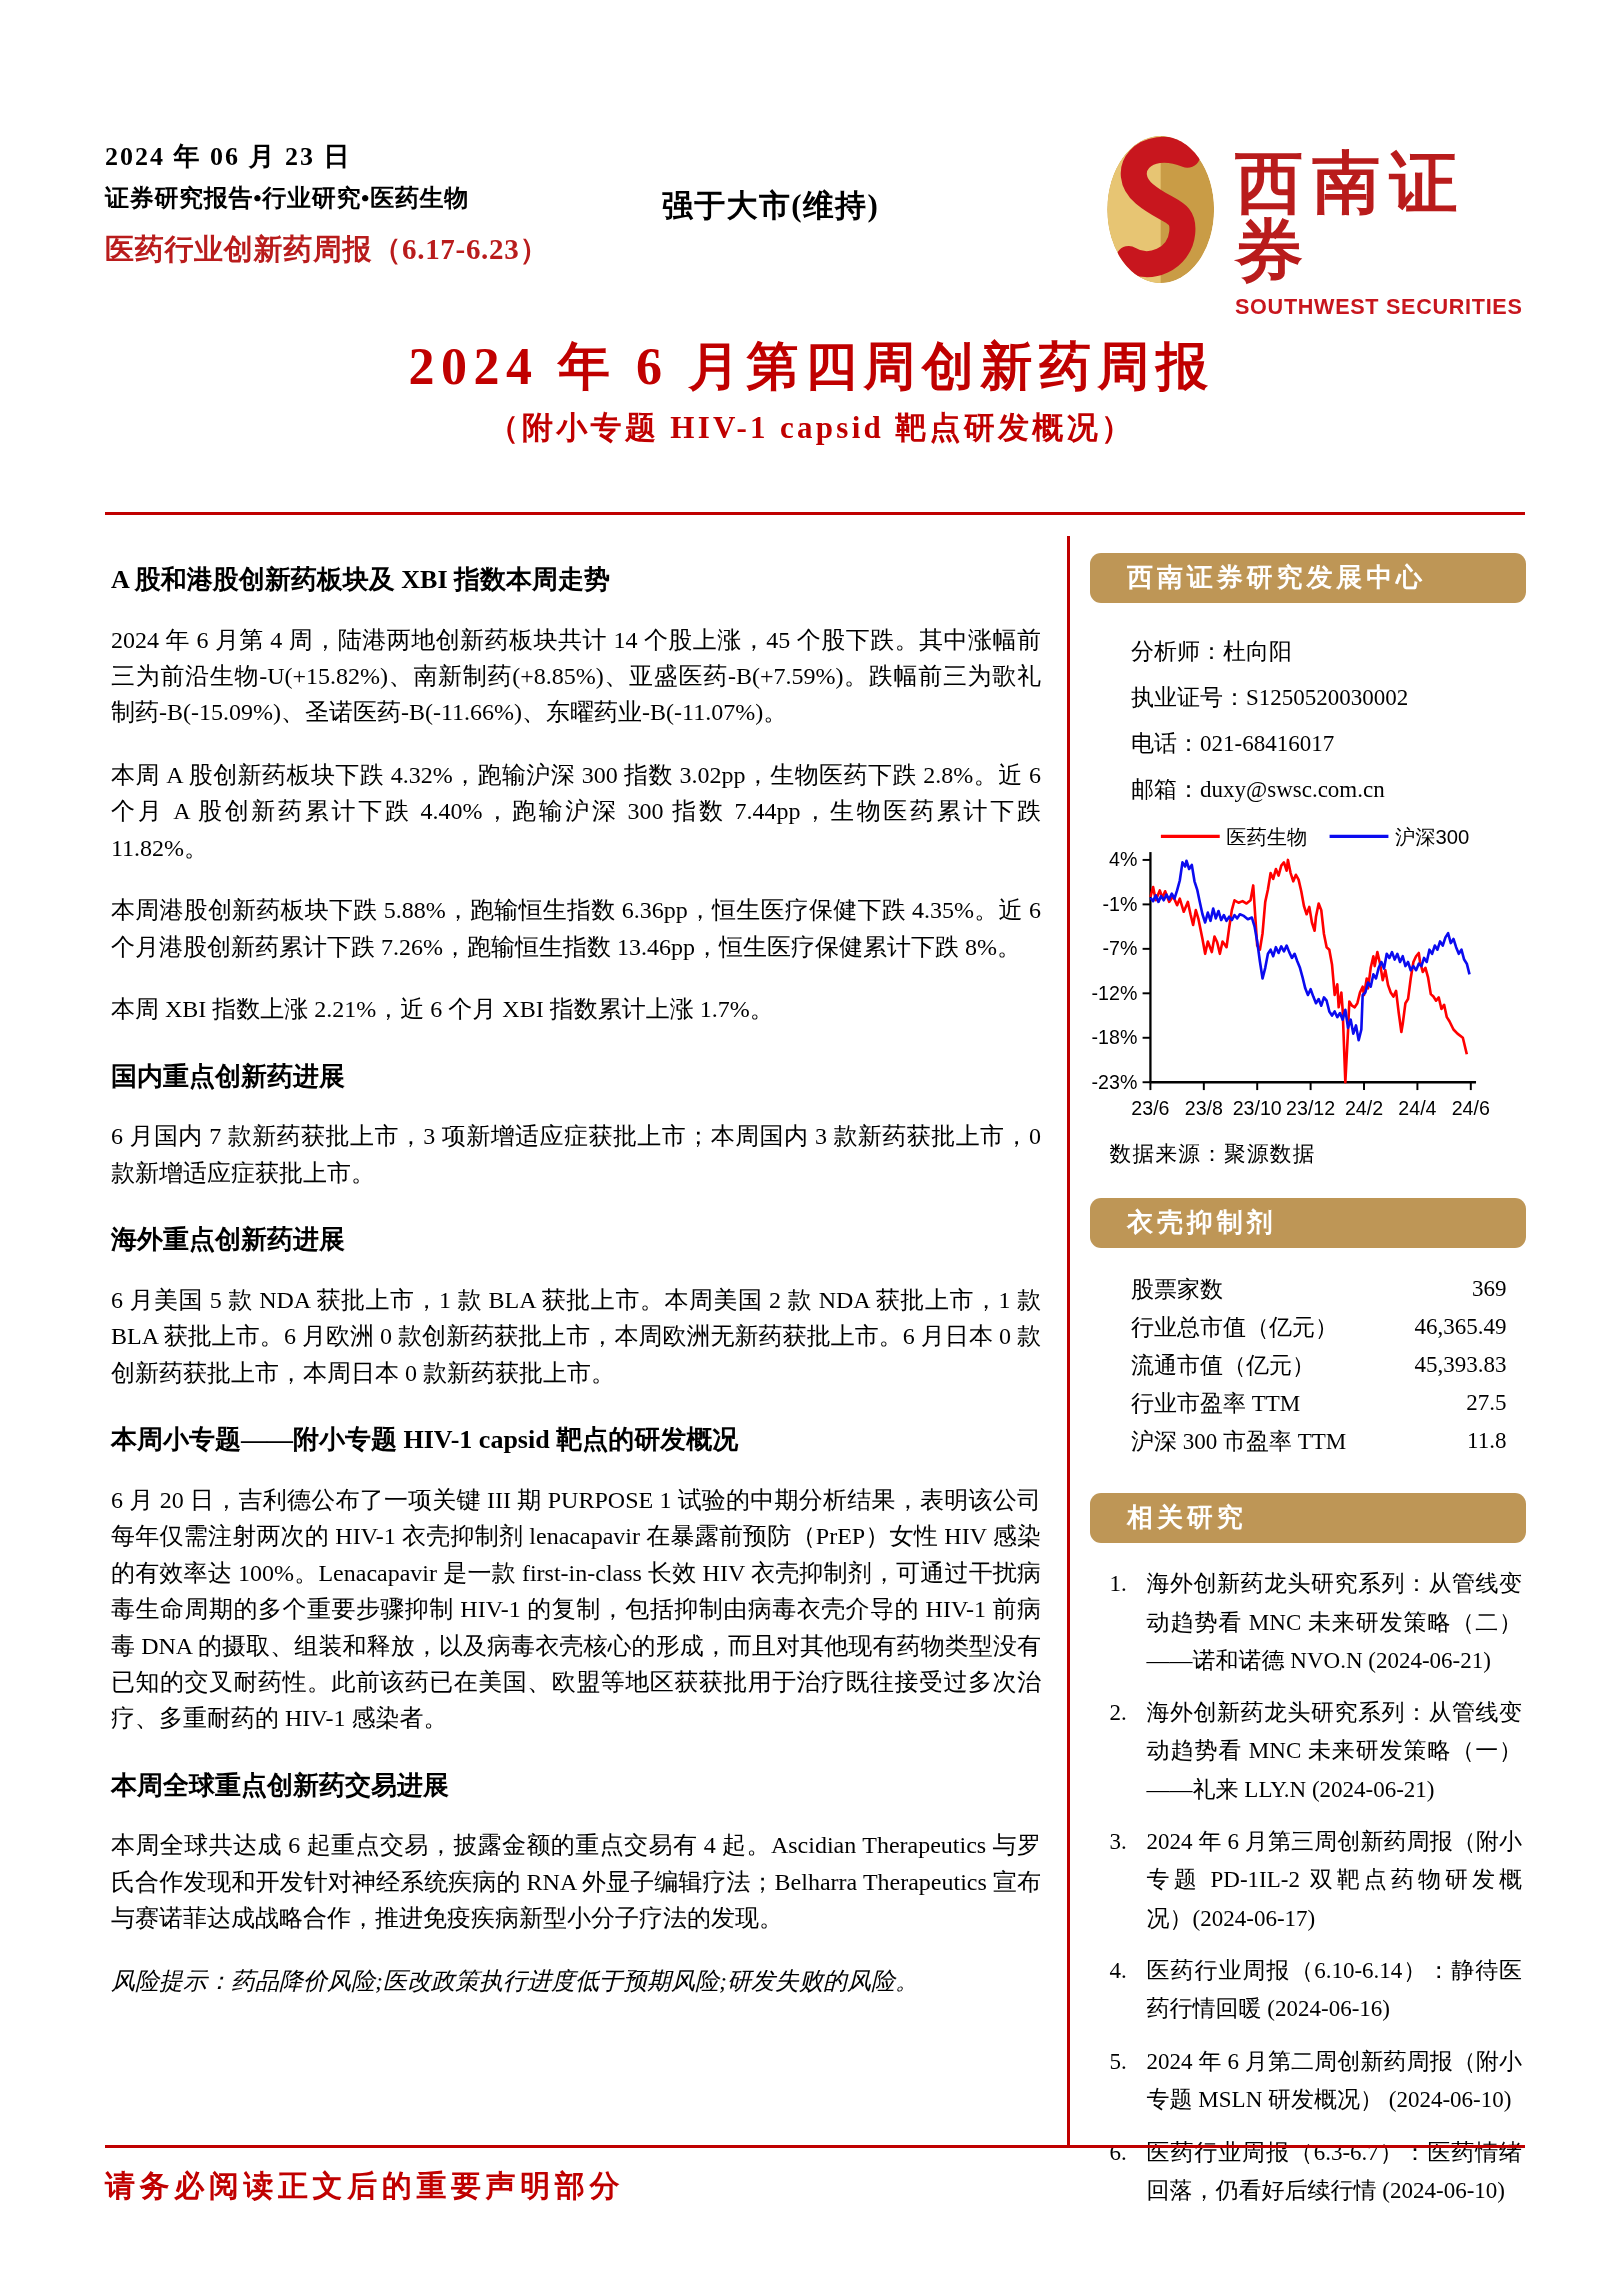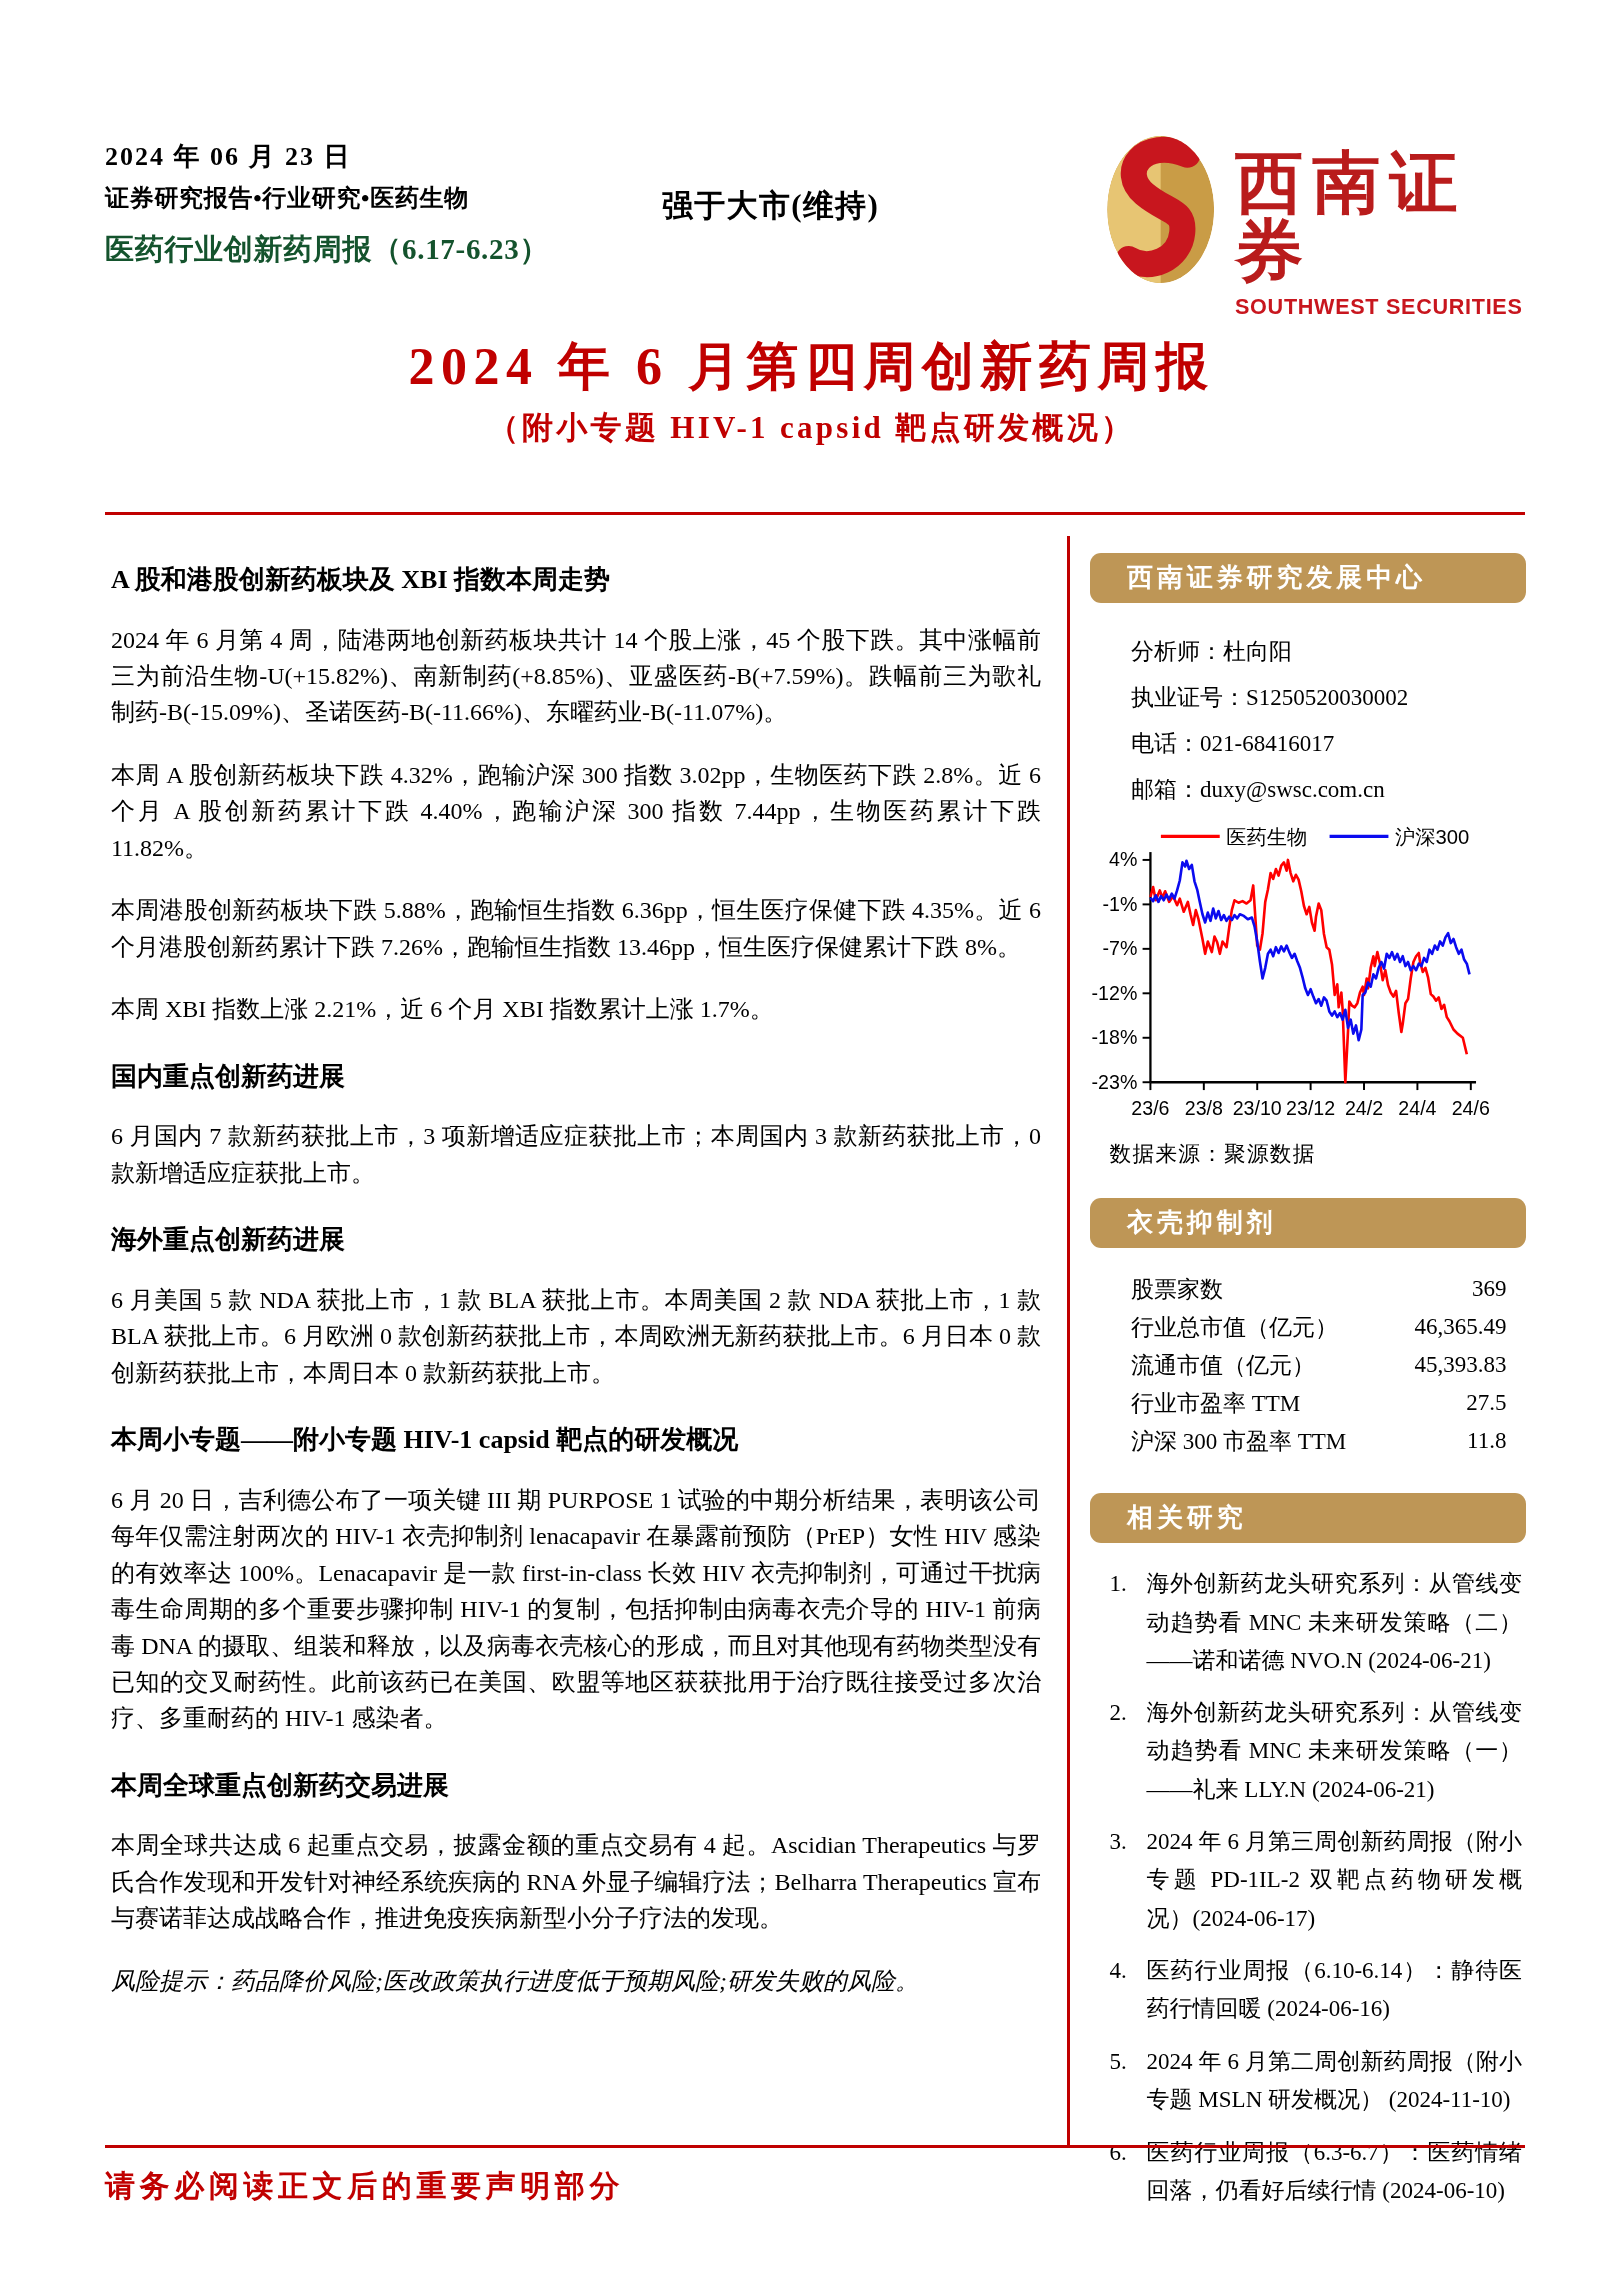--- a/index.html
+++ b/index.html
@@ -2,21 +2,21 @@
 <html style="font-size:10.5px"><head>
 <meta charset="utf-8">
 <style>
   html,body{margin:0;padding:0;background:#ffffff;}
   body{width:1623px;height:2295px;position:relative;font-family:"Liberation Serif",serif;color:#000;}
   .abs{position:absolute;}
 
   
   .hdr-date{left:105px;top:139px;font-size:26px;font-weight:bold;letter-spacing:2px;}
   .hdr-cat{left:105px;top:182px;font-size:24px;font-weight:bold;letter-spacing:0.7px;}
-  .hdr-series{left:105px;top:230px;font-size:29px;font-weight:bold;color:#14532d;letter-spacing:0.7px;}
+  .hdr-series{left:105px;top:230px;font-size:29px;font-weight:bold;color:#b91c1c;letter-spacing:0.7px;}
   .hdr-rating{left:662px;top:185px;font-size:31px;font-weight:bold;letter-spacing:1.3px;}
 
   
   .logo{left:1104px;top:131px;width:438px;height:170px;display:flex;align-items:flex-start;}
   .logo-txt{margin-left:17px;padding-top:18.3px;}
   .logo-cn{font-size:68px;line-height:1.0;color:#b91c1c;font-weight:bold;letter-spacing:9.2px;font-family:"Liberation Serif",serif;}
   .logo-en{margin-top:9.2px;font-size:21.6px;font-weight:bold;color:#C8161E;letter-spacing:0.7px;font-family:"Liberation Sans",sans-serif;}
 
   
   .title-main{left:0;top:332px;width:1623px;text-align:center;font-size:52px;font-weight:bold;color:#C00000;letter-spacing:6.5px;}
@@ -192,21 +192,21 @@
     <div class="item">
       <span class="num">3.</span>
       <span class="txt">2024 年 6 月第三周创新药周报（附小专题 PD-1IL-2 双靶点药物研发概况）(2024-06-17)</span>
     </div>
     <div class="item">
       <span class="num">4.</span>
       <span class="txt">医药行业周报（6.10-6.14）：静待医药行情回暖  (2024-06-16)</span>
     </div>
     <div class="item">
       <span class="num">5.</span>
-      <span class="txt">2024 年 6 月第二周创新药周报（附小专题 MSLN 研发概况）  (2024-11-10)</span>
+      <span class="txt">2024 年 6 月第二周创新药周报（附小专题 MSLN 研发概况）  (2024-06-10)</span>
     </div>
     <div class="item">
       <span class="num">6.</span>
       <span class="txt">医药行业周报（6.3-6.7）：医药情绪回落，仍看好后续行情  (2024-06-10)</span>
     </div>
   </div>
 </div>
 
 <div class="abs rule-bottom"></div>
 <div class="abs footer-note">请务必阅读正文后的重要声明部分</div>

